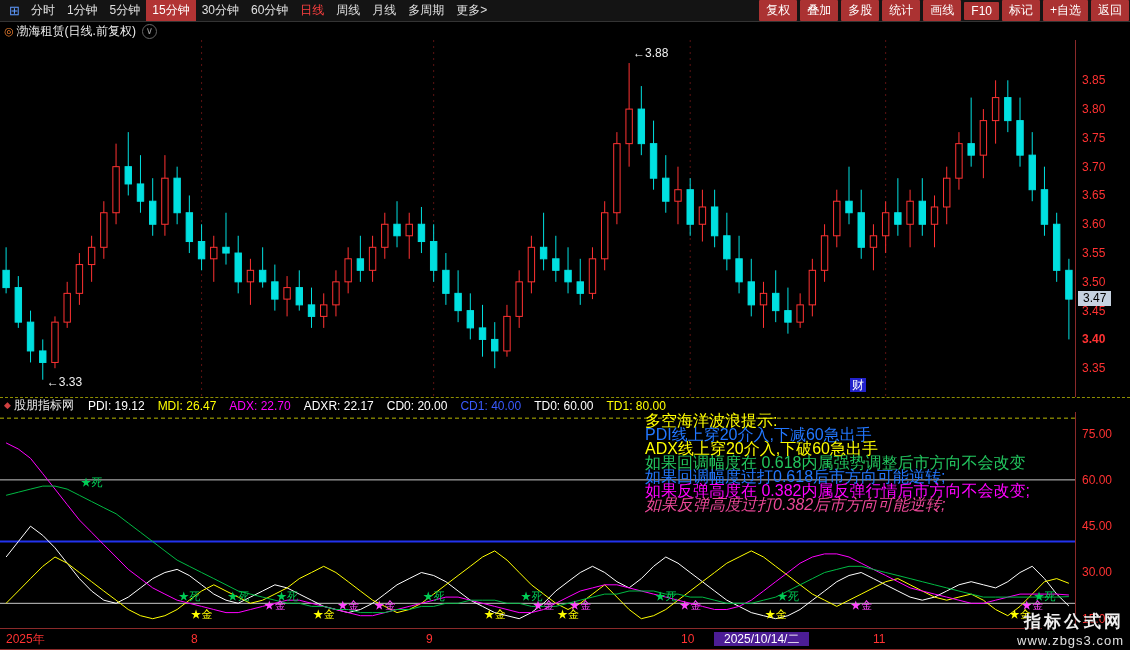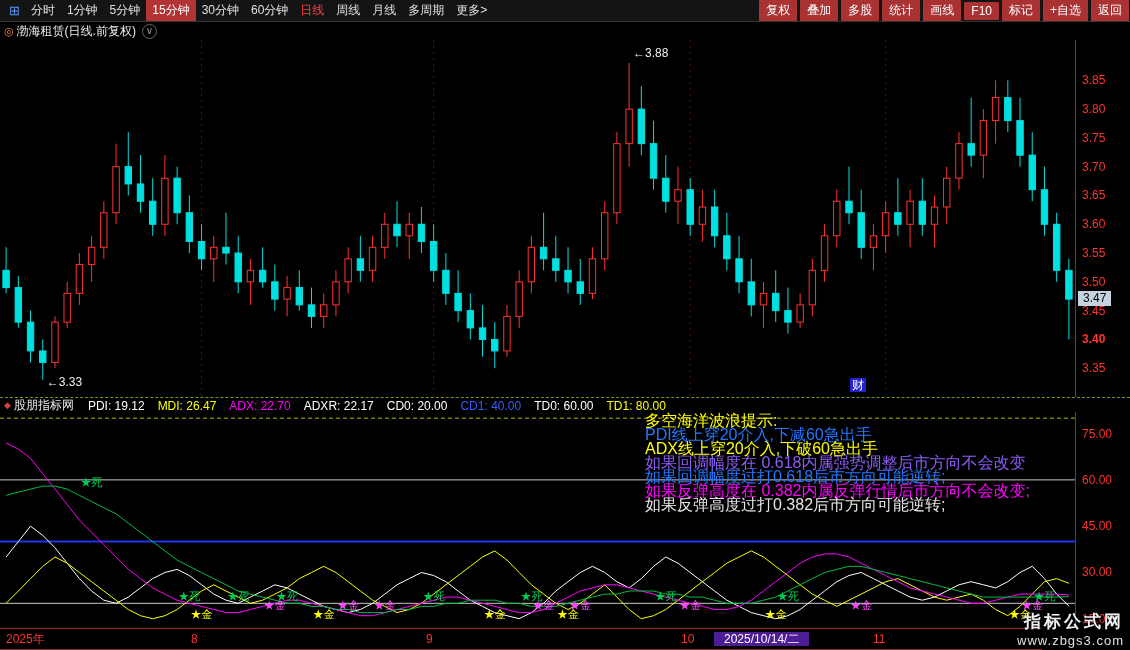--- a/index.html
+++ b/index.html
@@ -349,24 +349,24 @@
           <text x="861.2215909090909" y="197" fill="#ff44ff" font-size="11" text-anchor="middle">★金</text>
           <text x="1020.0284090909091" y="206" fill="#ffff00" font-size="11" text-anchor="middle">★金</text>
           <text x="1032.2443181818182" y="197" fill="#ff44ff" font-size="11" text-anchor="middle">★金</text>
           <text x="1044.4602272727273" y="188" fill="#00cc55" font-size="11" text-anchor="middle">★死</text>
         </g>
       </svg>
     <div class="annotations" id="annotations">
         <div class="ann-line" style="color: rgb(255, 255, 0);">多空海洋波浪提示:</div>
         <div class="ann-line" style="color: rgb(34, 119, 255);">PDI线上穿20介入,下减60急出手</div>
         <div class="ann-line" style="color: rgb(255, 255, 0);">ADX线上穿20介入,下破60急出手</div>
-        <div class="ann-line" style="color: #8b5cf6;">如果回调幅度在 0.618内属强势调整后市方向不会改变</div>
+        <div class="ann-line" style="color: #22c55e;">如果回调幅度在 0.618内属强势调整后市方向不会改变</div>
         <div class="ann-line" style="color: rgb(34, 119, 255);">如果回调幅度过打0.618后市方向可能逆转;</div>
         <div class="ann-line" style="color: rgb(255, 0, 255);">如果反弹高度在 0.382内属反弹行情后市方向不会改变;</div>
-        <div class="ann-line" style="color: #e5e5e5;">如果反弹高度过打0.382后市方向可能逆转;</div>
+        <div class="ann-line" style="color: #ec4899; font-style: italic;">如果反弹高度过打0.382后市方向可能逆转;</div>
       </div>
   </div>
 
   <div class="ind-axis" id="ind-axis">
       <div class="axis-label" style="top: 14.6px;">75.00</div>
       <div class="axis-label" style="top: 60.8857px;">60.00</div>
       <div class="axis-label" style="top: 107.171px;">45.00</div>
       <div class="axis-label" style="top: 153.457px;">30.00</div>
       <div class="axis-label" style="top: 199.743px;">15.00</div>
     </div>

